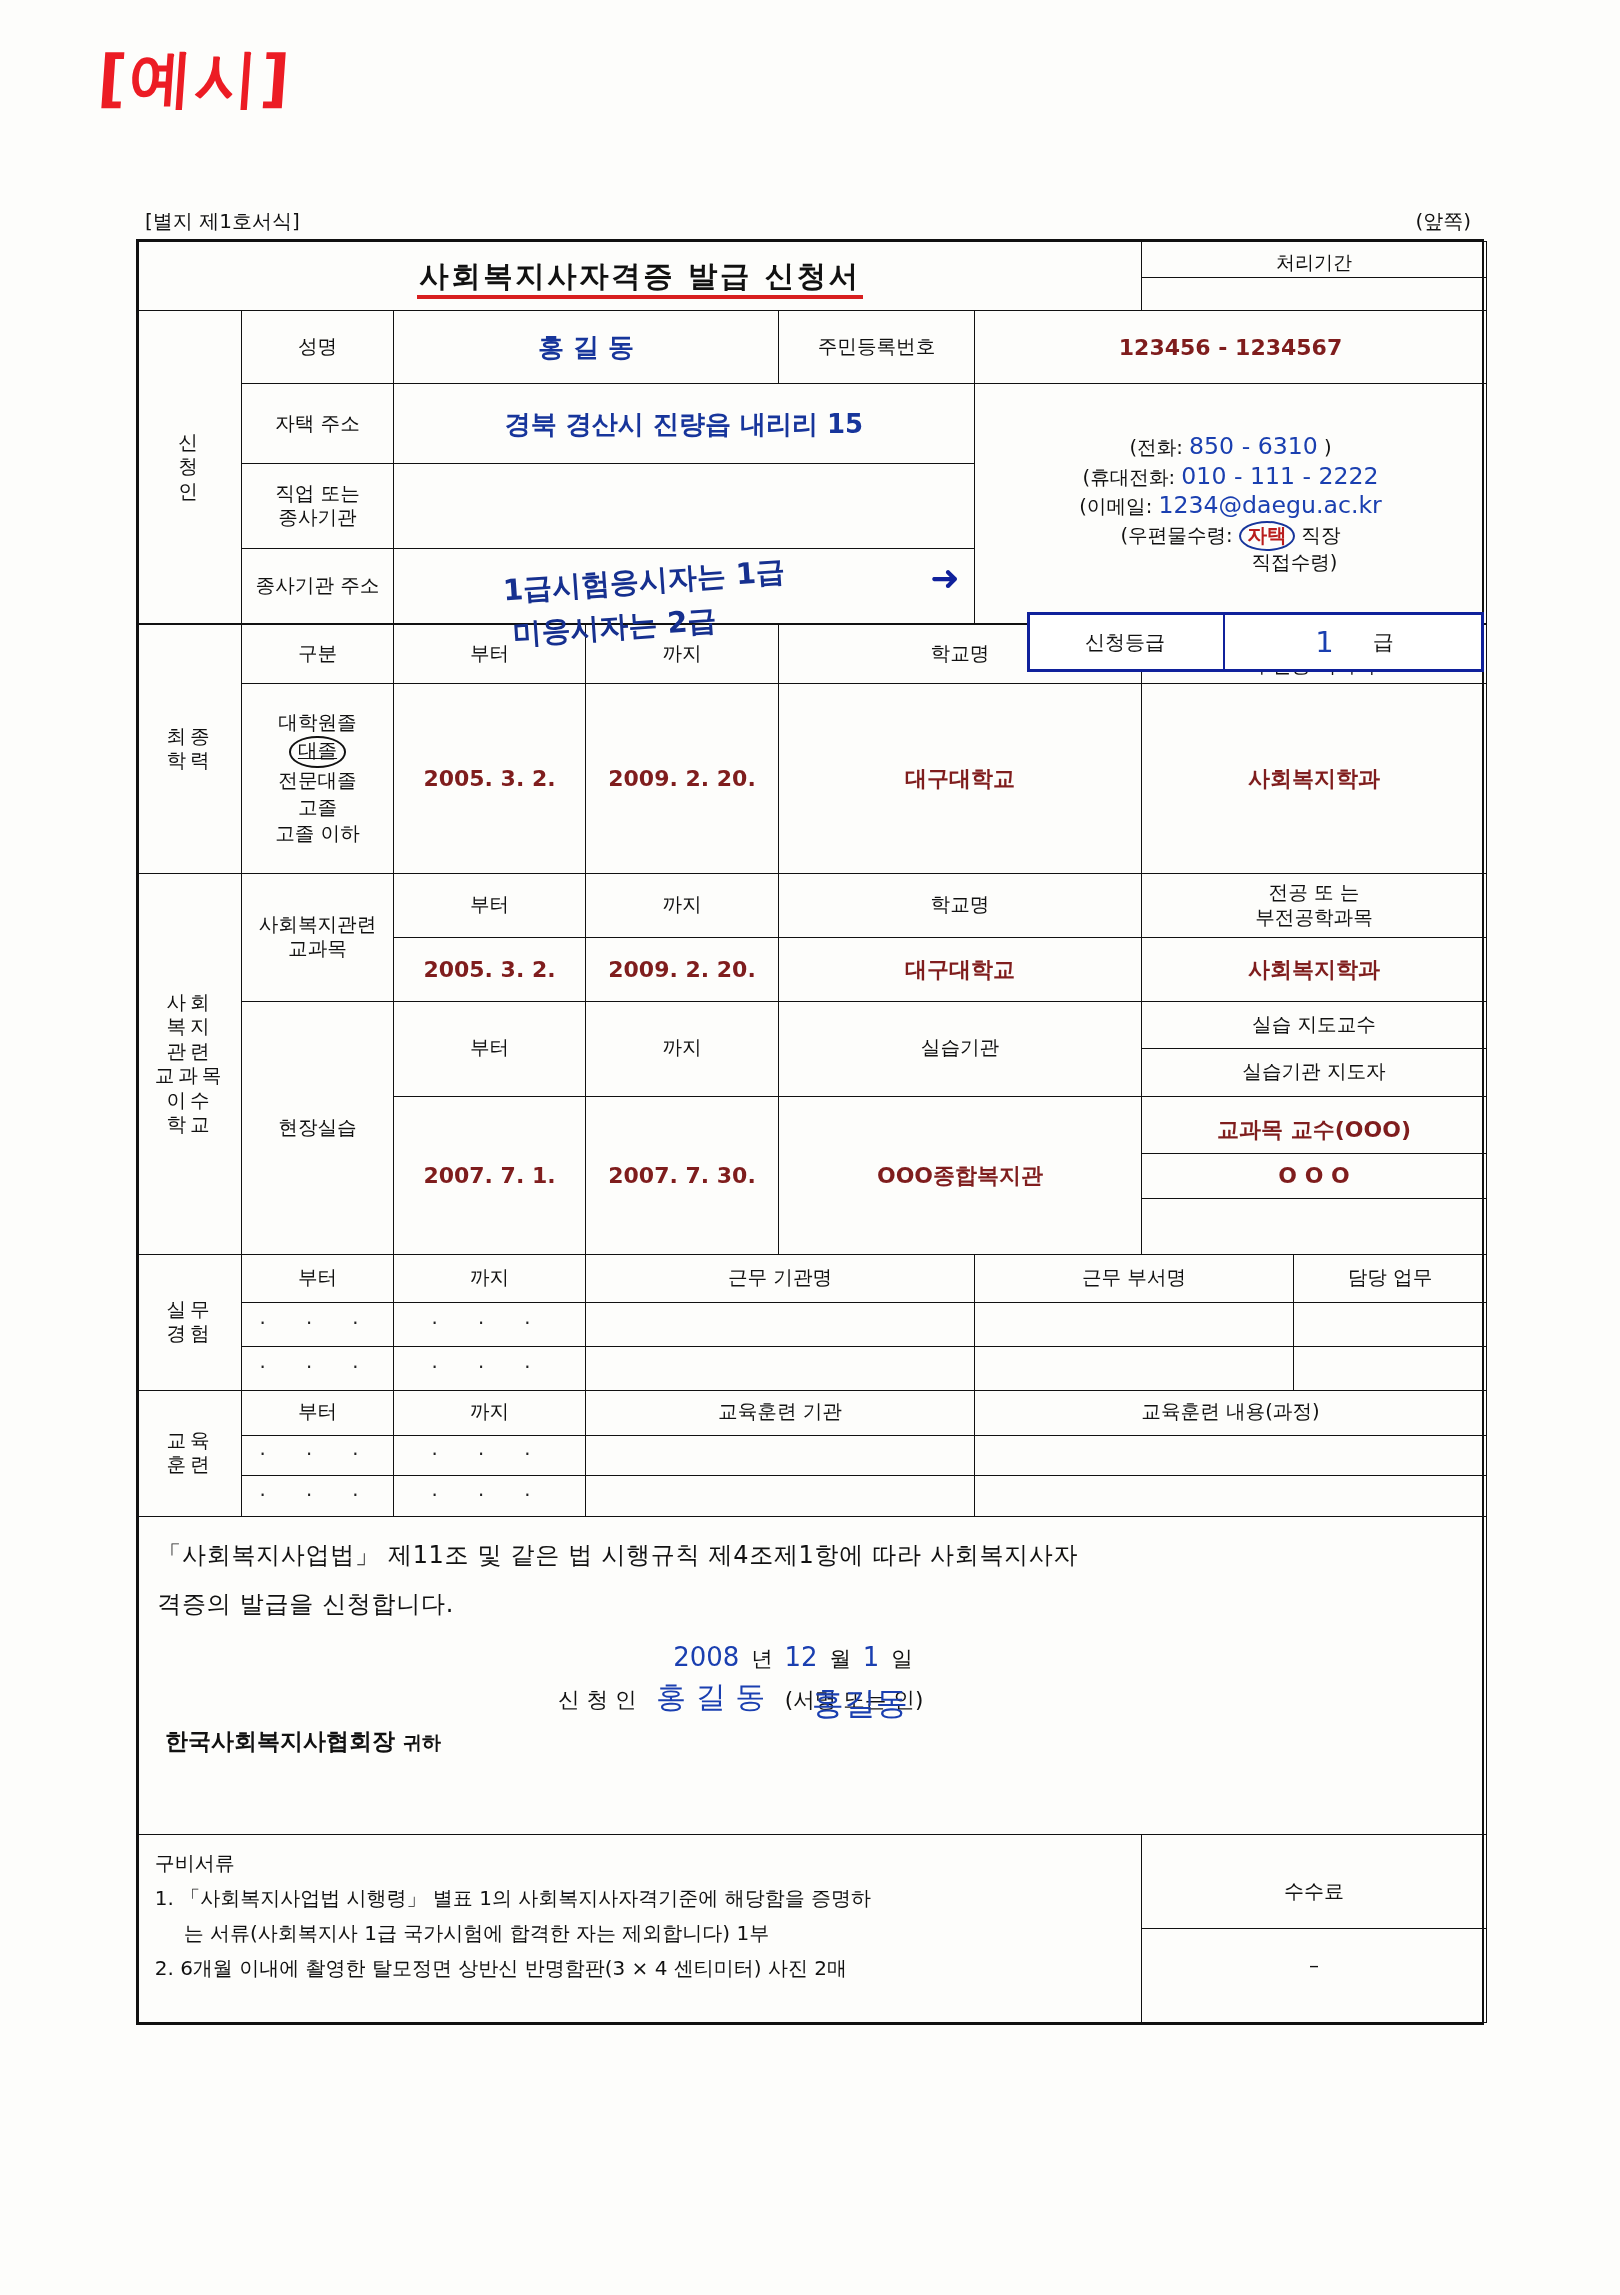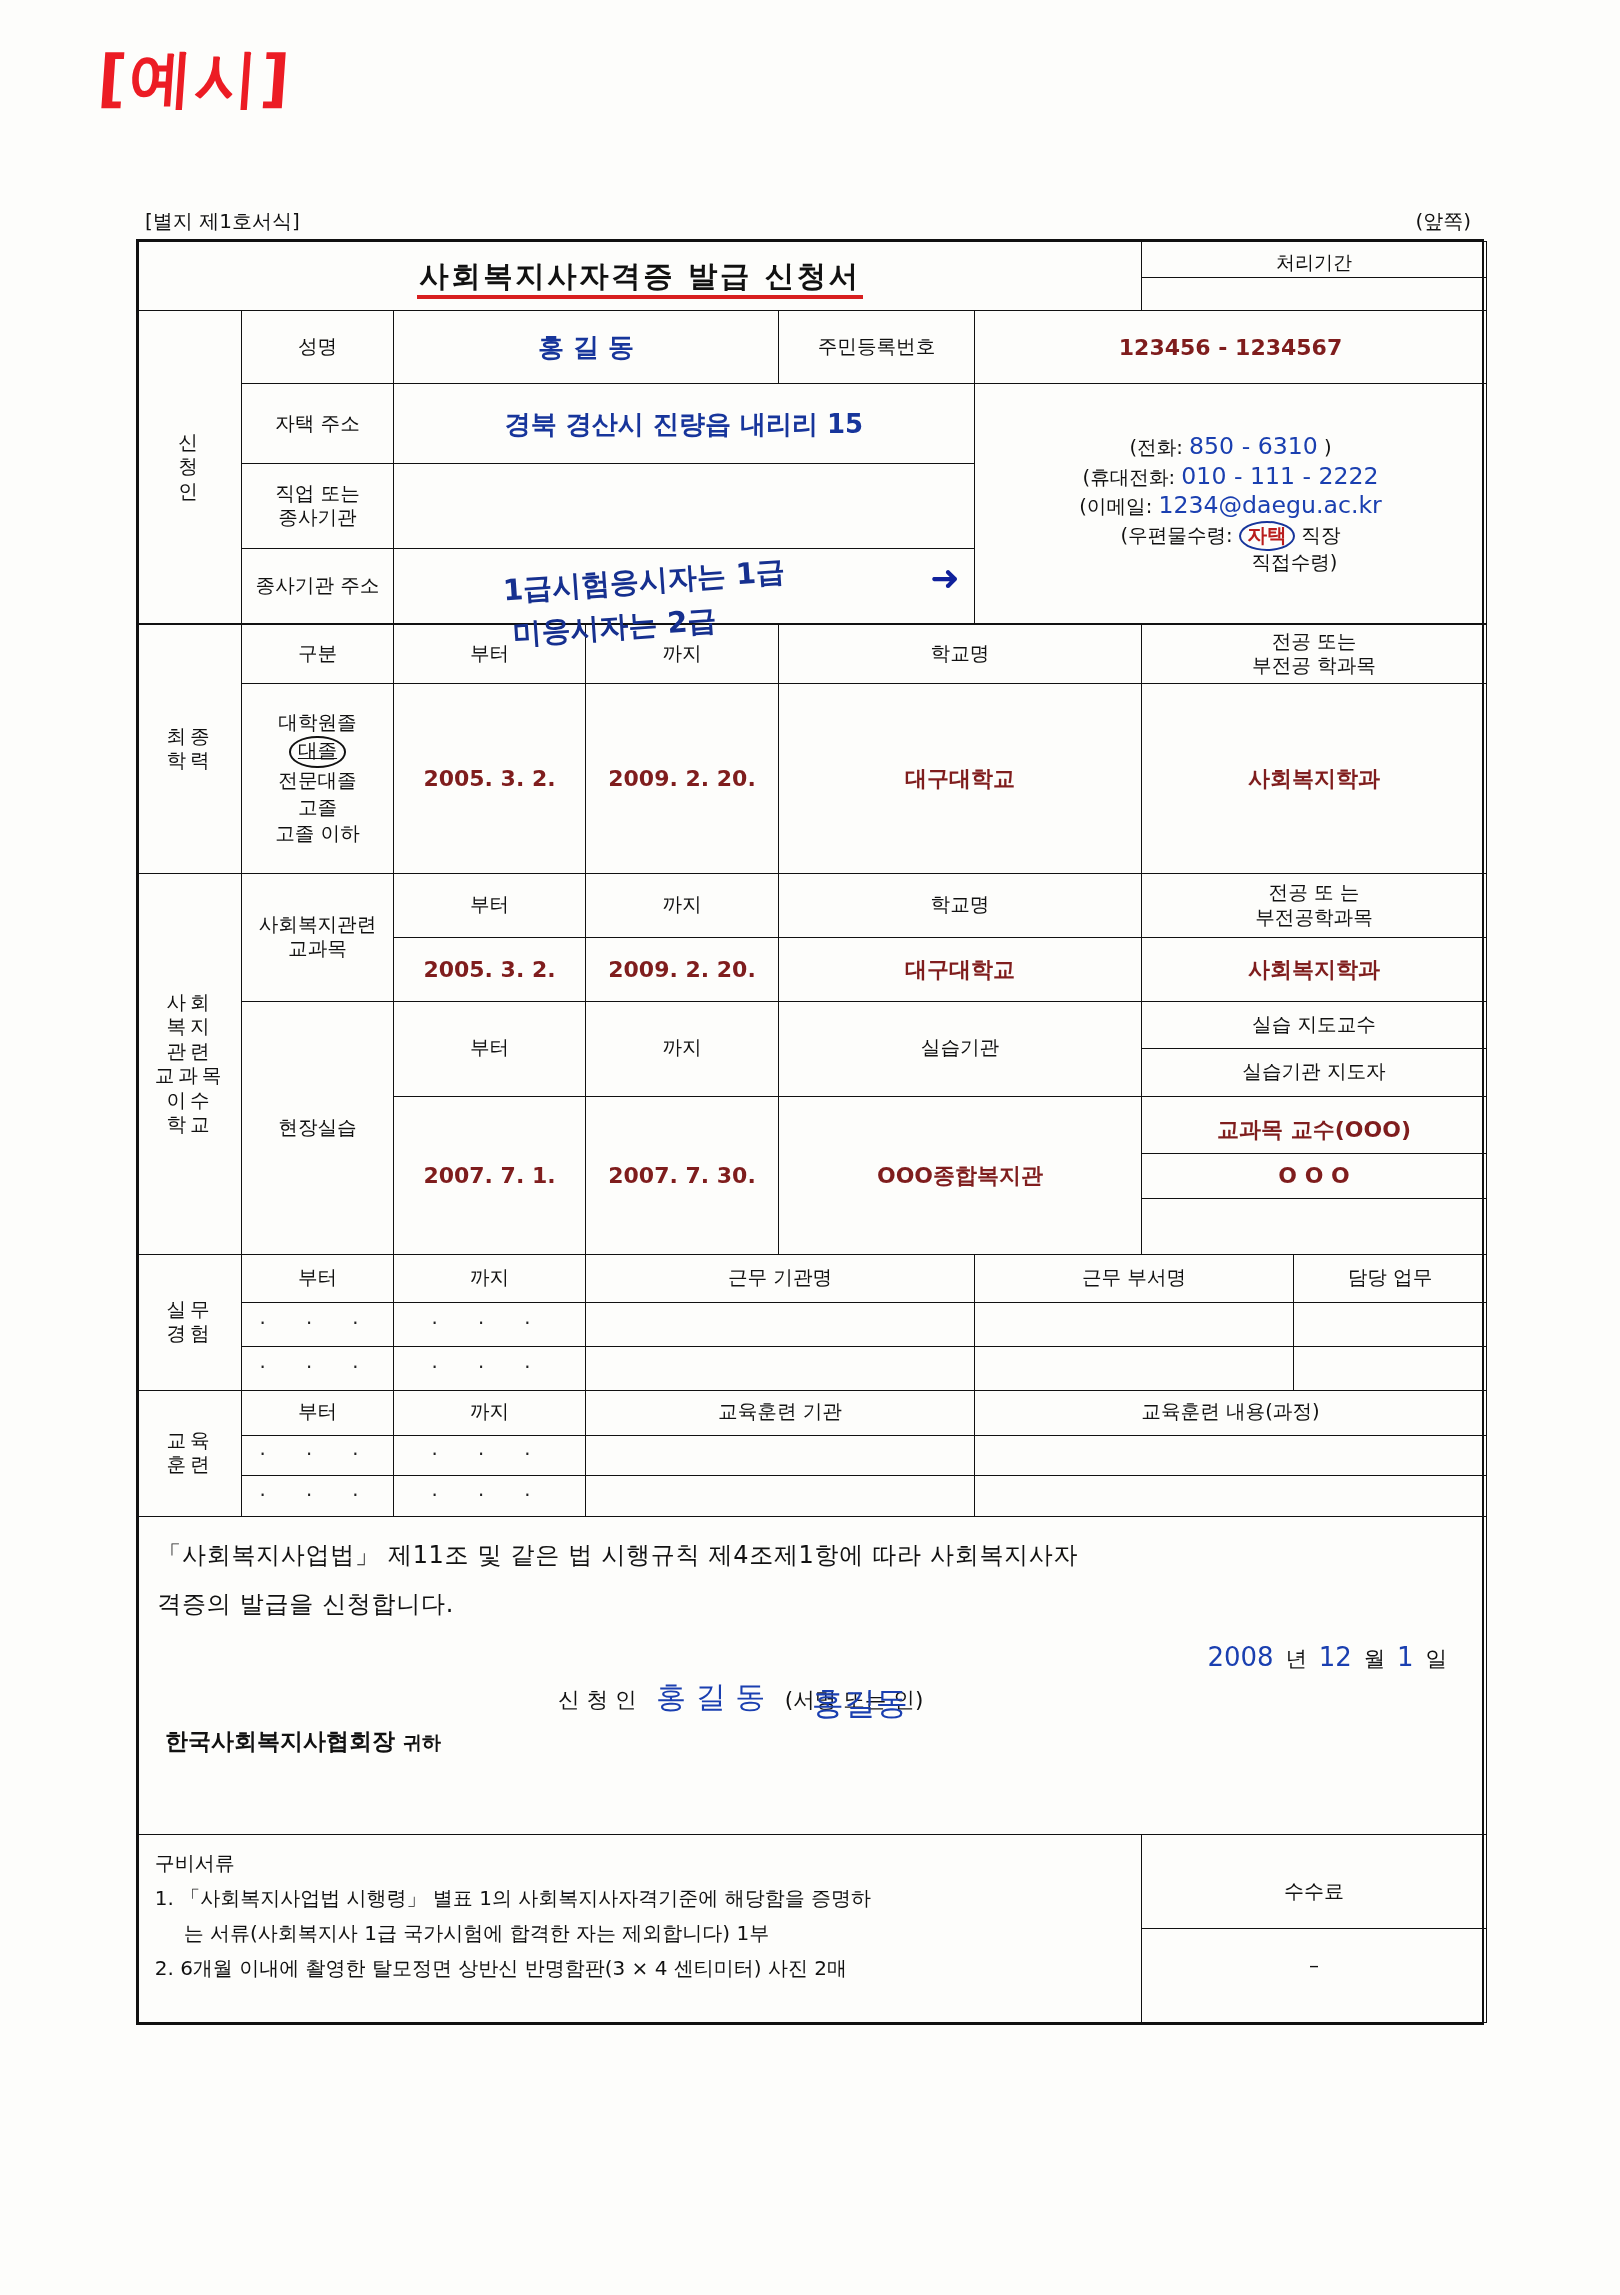--- a/index.html
+++ b/index.html
@@ -83,21 +83,21 @@
   .contact{
     text-align:left;padding:9.2px 11.8px;font-size:19.6px;line-height:1.62;
   }
   .contact .hw{font-size:23.6px;}
 
   
   .statement{
     text-align:left;font-size:24px;line-height:2.05;padding:14.4px 18.3px 6.5px 18.3px;letter-spacing:0.7px;
   }
   .sign-row{
-    display:flex;justify-content:flex-end;align-items:baseline;gap:11.8px;
+    display:flex;justify-content:center;align-items:baseline;gap:11.8px;
     font-size:21.6px;padding:5.2px 39px 0 0;
   }
   .applicant-row{
     display:flex;align-items:baseline;gap:19.6px;font-size:21.6px;padding:3.9px 0 0 419px;
   }
   .assoc{font-size:23px;font-weight:700;padding:11.8px 0 0 26px;text-align:left;}
   .assoc .small2{font-size:19px;font-weight:700;}
 
   
   .docs{text-align:left;font-size:20px;line-height:1.75;padding:10.5px 15.7px;}
@@ -348,16 +348,23 @@
 
     </tbody>
       </table>
   </div>
 
   <div class="note-1">
     <div>1급시험응시자는 1급</div>
     <div style="padding-left:6.5px">미응시자는 2급</div>
   </div>
 
+  <div class="gradebox" style="position:absolute;left:1027px;top:612px;width:457px;height:60px;display:flex;">
+    <div style="flex:0 0 196px;display:flex;align-items:center;justify-content:center;border-right:2px solid #10219b;font-size:20px;background:#fff">신청등급</div>
+    <div style="flex:1;display:flex;align-items:center;justify-content:center;gap:39px;background:#fff">
+      <span class="hw" style="font-size:29px">1</span>
+      <span style="font-size:21px">급</span>
+    </div>
+  </div>
 
 
 </div>
 
 
 </body></html>

